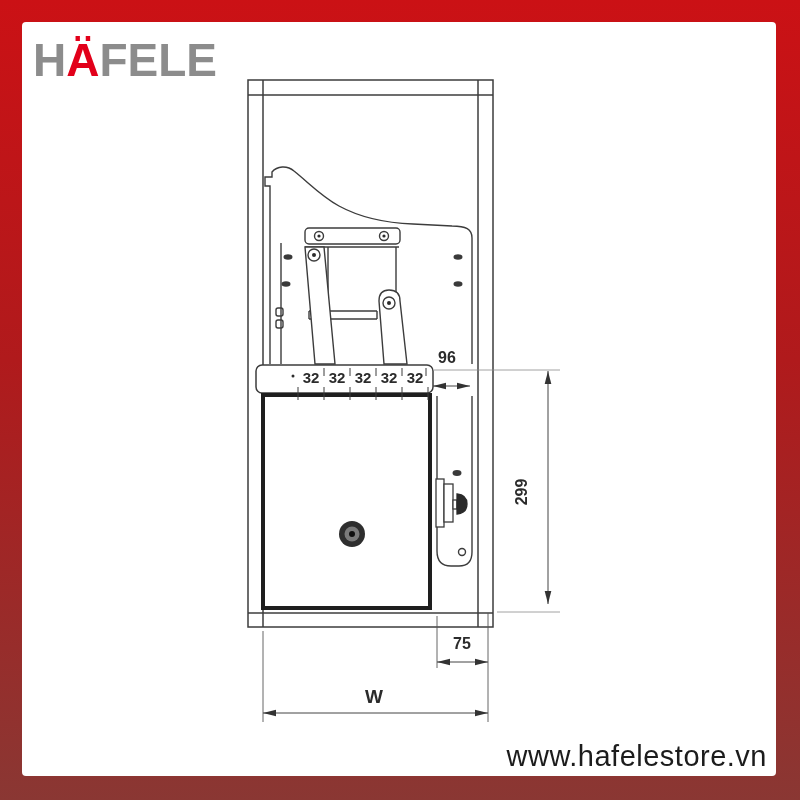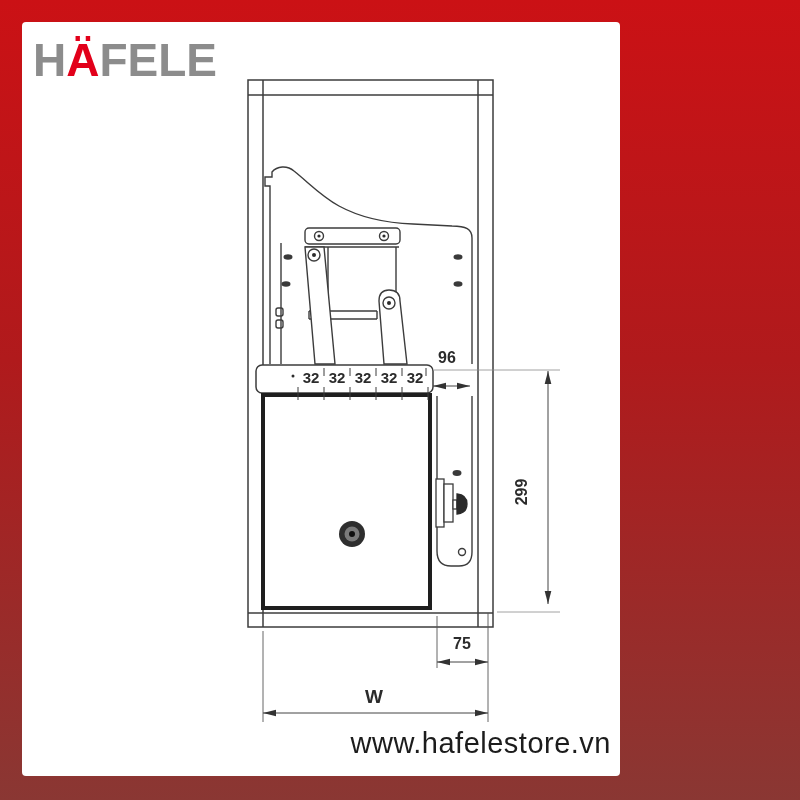--- a/index.html
+++ b/index.html
@@ -2,31 +2,31 @@
 <html><head>
 <meta charset="utf-8">
 <style>
   html,body{margin:0;padding:0;}
   body{
     width:800px;height:800px;overflow:hidden;position:relative;
     background:linear-gradient(180deg,#cb1115 0%,#b01a1c 45%,#8a3733 100%);
     font-family:"Liberation Sans",sans-serif;
   }
   .content{
-    position:absolute;left:22px;top:22px;width:598px;height:754px;
+    position:absolute;left:22px;top:22px;width:754px;height:754px;
     background:#ffffff;border-radius:4px;
   }
   .logo{
     position:absolute;left:11px;top:13px;
     font-size:46px;font-weight:800;letter-spacing:0px;
     color:#8c8c8c;line-height:1.1;white-space:nowrap;
   }
   .logo .umlaut{color:#e2001a;}
   .website{
-    position:absolute;right:9px;bottom:16px;
+    position:absolute;right:9px;bottom:3px;
     font-size:29px;font-weight:500;color:#1c1c1c;letter-spacing:0.5px;margin-left:24px;
   }
   svg.drawing{position:absolute;left:-22px;top:-22px;width:800px;height:800px;}
   svg text{font-family:"Liberation Sans",sans-serif;font-weight:bold;fill:#2b2b2b;}
 </style>
 </head>
 <body>
 
 <div class="content">
 

